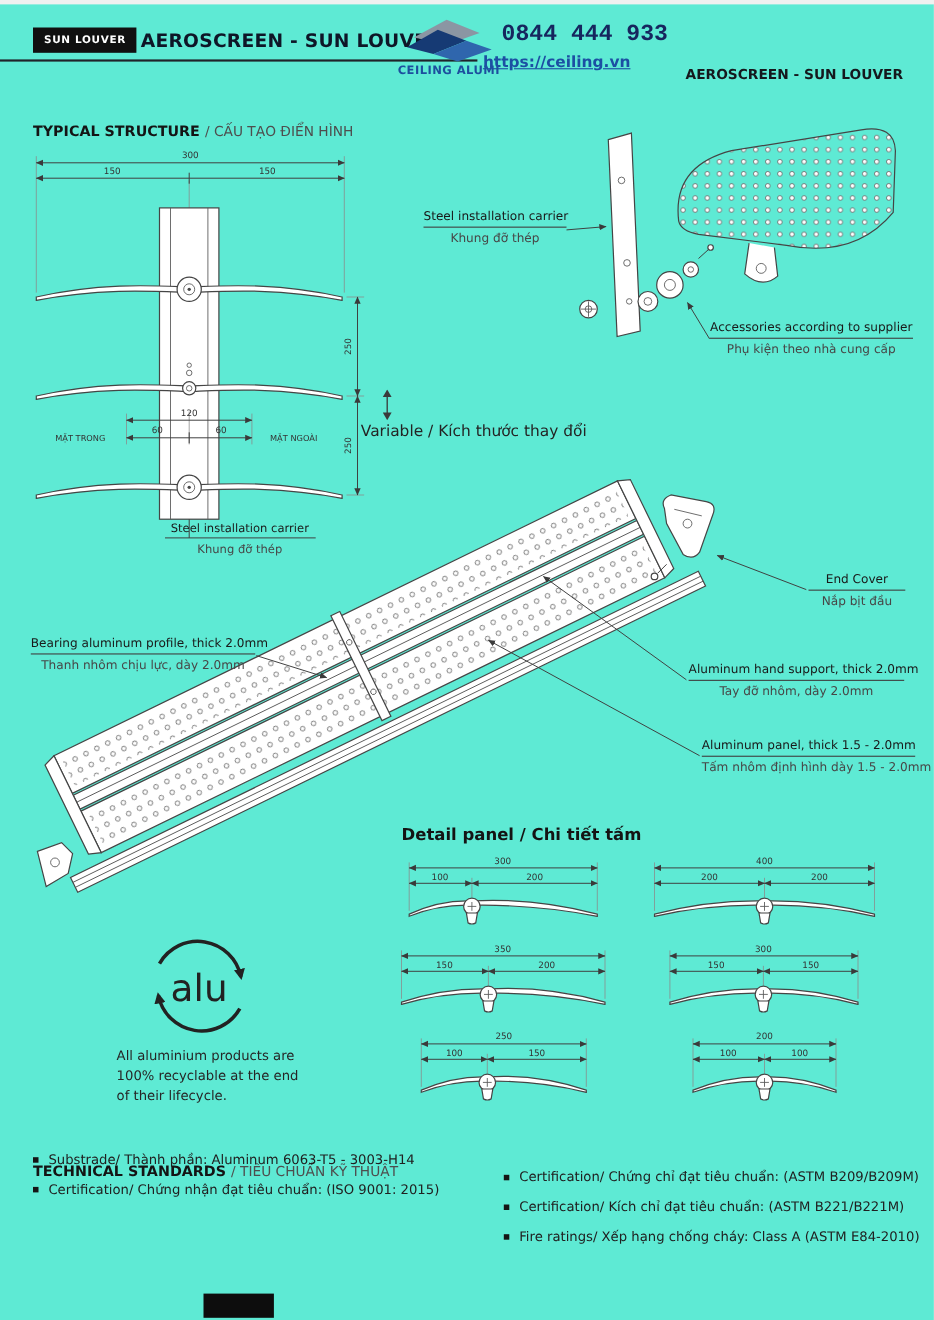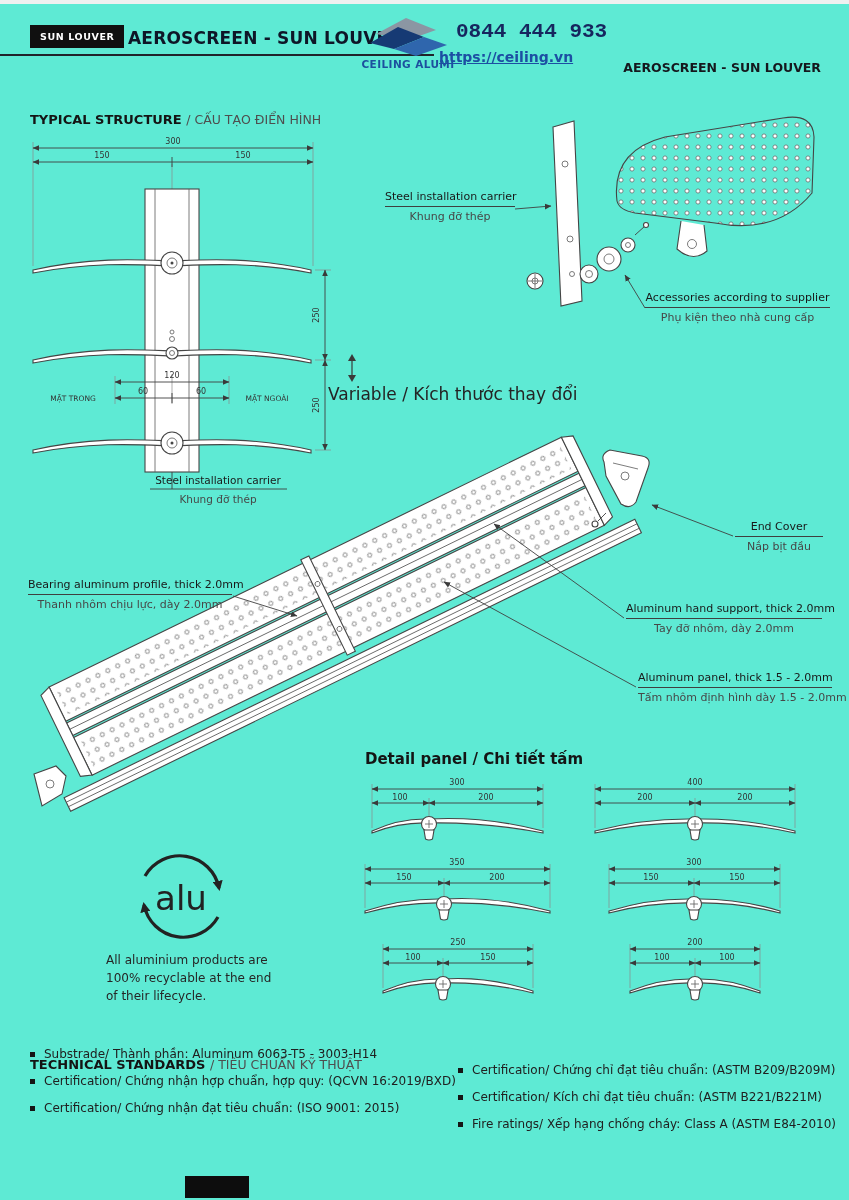--- a/index.html
+++ b/index.html
@@ -22,21 +22,21 @@
 
   
   .sec-head{position:absolute;font-size:13px;font-weight:bold;color:#141414;white-space:nowrap;}
   .sec-head .vi{font-weight:normal;color:#4e4e4e;font-size:12.5px;}
   .detail-title{position:absolute;left:365px;top:746px;font-size:15px;font-weight:bold;color:#141414;}
 
   
   .dlabel{position:absolute;text-align:center;}
   .dlabel .en{font-size:11px;color:#191919;padding-bottom:3px;border-bottom:1px solid #3f3f3f;white-space:nowrap;}
   .dlabel .vi{font-size:11px;color:#474747;padding-top:3px;white-space:nowrap;}
-  .var-note{position:absolute;left:328px;top:380px;font-size:17px;color:#242424;white-space:nowrap;}
+  .var-note{position:absolute;left:328px;top:380px;font-size:14px;color:#242424;white-space:nowrap;}
 
   .alu-caption{position:absolute;left:106px;top:947px;font-size:12px;color:#262626;line-height:1.5;}
 
   
   .bullets{position:absolute;}
   .b-item{display:flex;align-items:flex-start;margin-bottom:13px;font-size:12px;color:#202020;white-space:nowrap;}
   .b-sq{width:5px;height:5px;background:#151515;margin:5px 9px 0 0;flex:none;}
 
   .footer-badge{position:absolute;left:185px;top:1172px;width:64px;height:22px;background:#0d0d0d;}
 
@@ -387,24 +387,20 @@
     <span class="vi">/ TIÊU CHUẨN KỸ THUẬT</span>
   </div>
 
   <div class="bullets" style="left:30px;top:1043px;">
     <div class="b-item">
         <span class="b-sq"></span>
         <span>Substrade/ Thành phần: Aluminum 6063-T5 - 3003-H14</span>
       </div>
     <div class="b-item">
         <span class="b-sq"></span>
-        <span>Certification/ Chứng nhận hợp chuẩn, hợp quy: (QCVN 16:2019/BXD)</span>
-      </div>
-    <div class="b-item">
-        <span class="b-sq"></span>
         <span>Certification/ Chứng nhận đạt tiêu chuẩn: (ISO 9001: 2015)</span>
       </div>
   </div>
   <div class="bullets" style="left:458px;top:1059px;">
     <div class="b-item">
         <span class="b-sq"></span>
         <span>Certification/ Chứng chỉ đạt tiêu chuẩn: (ASTM B209/B209M)</span>
       </div>
     <div class="b-item">
         <span class="b-sq"></span>

